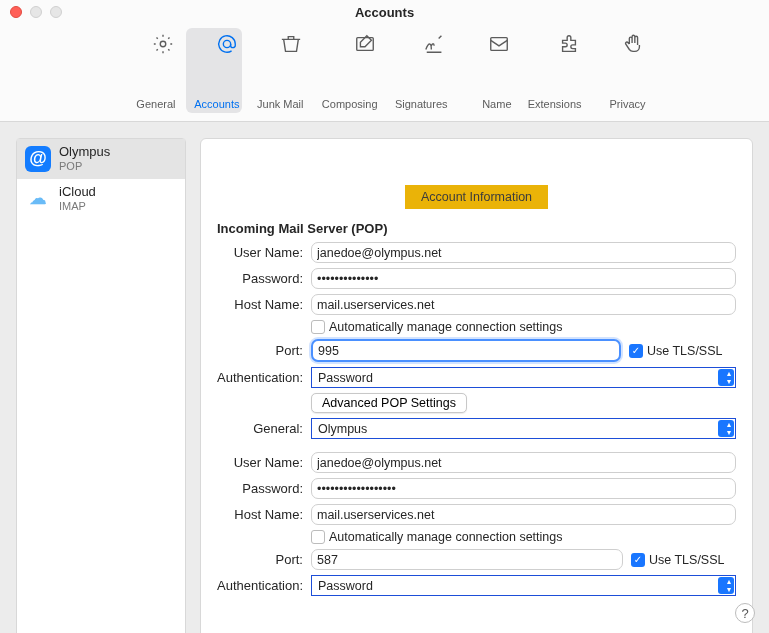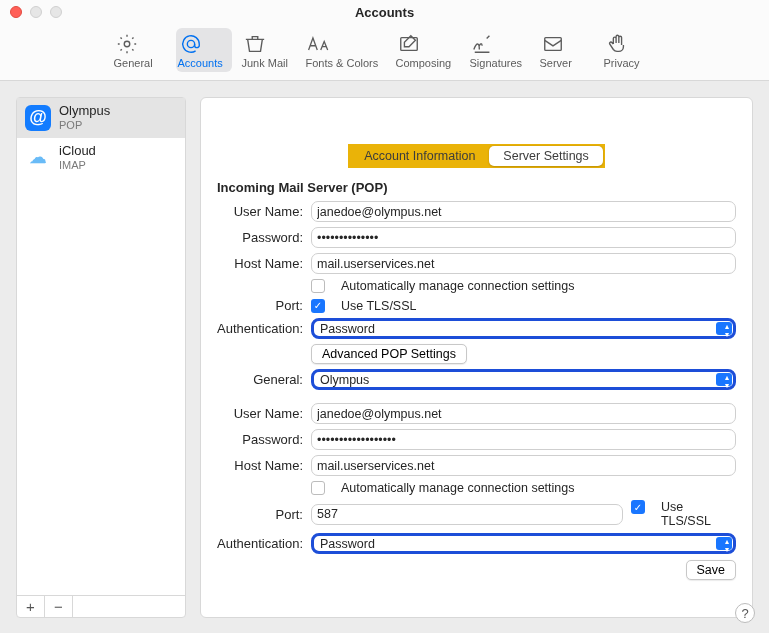--- a/index.html
+++ b/index.html
@@ -38,26 +38,27 @@
       display: flex;
       gap: 8px;
       padding: 4px 10px 8px;
       background: #fbfbfb;
       border-bottom: 1px solid #d8d8d8;
       justify-content: center;
     }
     .toolbar-item {
       display: flex;
       flex-direction: column;
-      align-items: flex-start;
+      align-items: flex-end;
       width: 56px;
       padding: 5px 2px 3px;
       border-radius: 6px;
       cursor: default;
       color: #5c5c5c;
+      gap: 41px;
     }
     .toolbar-item.selected {
       background: #e4e4e6;
       color: #0070f0;
     }
     .toolbar-item .icon {
       height: 22px;
       width: 26px;
       display: flex;
       align-items: center;
@@ -183,22 +184,22 @@
       outline: none;
     }
     .txt.focused {
       border: 2px solid #4a90ff;
       box-shadow: 0 0 0 2px rgba(74,144,255,0.25);
       height: 23px;
     }
     .sel {
       flex: 1;
       height: 21px;
-      border: 3px solid #1d4ed8;
-      border-radius: 8px;
+      border: 1px solid #1d4ed8;
+      border-radius: 0;
       padding: 0 20px 0 6px;
       font-size: 12.5px;
       background: #fff;
       position: relative;
       display: flex;
       align-items: center;
     }
     .sel::after {
       content: "";
       position: absolute;
@@ -214,21 +215,22 @@
       color: #fff;
       font-size: 8px;
       line-height: 8px;
       z-index: 1;
       display: flex;
       flex-direction: column;
       align-items: center;
     }
     .check {
       display: inline-flex;
-      gap: 16px;
+      align-items: center;
+      gap: 4px;
       font-size: 12.5px;
     }
     .cbox {
       width: 14px; height: 14px;
       border-radius: 3px;
       display: inline-flex;
       align-items: center; justify-content: center;
     }
     .cbox.unchecked { background: #fff; border: 1px solid #bcbcbc; }
     .cbox.checked { background: #1976ff; color: #fff; font-size: 10px; }
@@ -292,28 +294,20 @@
     <span class="tlabel">Accounts</span>
   </div>
   <div class="toolbar-item">
     <span class="icon">
         <svg width="22" height="22" viewBox="0 0 24 24">
           <path d="M4 7h16l-2 13H6L4 7z M2 7h20 M9 7V4h6v3"></path>
         </svg>
       </span>
     <span class="tlabel">Junk Mail</span>
   </div>
-  <div class="toolbar-item" style="width:82px">
-    <span class="icon">
-        <svg width="26" height="22" viewBox="0 0 30 24">
-          <path d="M3 19L8 5l5 14M5 14h6 M17 19l4-10 4 10M18.5 15h5"></path>
-        </svg>
-      </span>
-    <span class="tlabel">Fonts &amp; Colors</span>
-  </div>
   <div class="toolbar-item" style="width:66px">
     <span class="icon">
         <svg width="22" height="22" viewBox="0 0 24 24">
           <rect x="3" y="5" width="18" height="14" rx="1"></rect>
           <path d="M14 3l5 5-7 7h-5v-5l7-7z"></path>
         </svg>
       </span>
     <span class="tlabel">Composing</span>
   </div>
   <div class="toolbar-item" style="width:62px">
@@ -324,21 +318,29 @@
       </span>
     <span class="tlabel">Signatures</span>
   </div>
   <div class="toolbar-item">
     <span class="icon">
         <svg width="22" height="22" viewBox="0 0 24 24">
           <rect x="3" y="5" width="18" height="14" rx="1"></rect>
           <path d="M3 8l9 6 9-6"></path>
         </svg>
       </span>
-    <span class="tlabel">Server</span>
+    <span class="tlabel">Name</span>
+  </div>
+  <div class="toolbar-item" style="width:62px">
+    <span class="icon">
+        <svg width="22" height="22" viewBox="0 0 24 24">
+          <path d="M5 8h5V5a2 2 0 0 1 4 0v3h5v5h-3a2 2 0 0 0 0 4h3v3H5v-5h3a2 2 0 0 0 0-4H5V8z"></path>
+        </svg>
+      </span>
+    <span class="tlabel">Extensions</span>
   </div>
   <div class="toolbar-item">
     <span class="icon">
         <svg width="22" height="22" viewBox="0 0 24 24">
           <path d="M8 12V6a1.5 1.5 0 0 1 3 0v5M11 11V4a1.5 1.5 0 0 1 3 0v7M14 11V5a1.5 1.5 0 0 1 3 0v8M8 12l-2-2a1.5 1.5 0 0 0-2 2l4 6a5 5 0 0 0 4 2h2a5 5 0 0 0 5-5v-2"></path>
         </svg>
       </span>
     <span class="tlabel">Privacy</span>
   </div>
 </div>
@@ -366,21 +368,20 @@
       <div class="sb-btn">+</div>
       <div class="sb-btn">−</div>
     </div>
   </div>
 
   <div class="main">
 
     <div class="tabbar">
       <div class="seg">
         <div class="seg-btn">Account Information</div>
-        <div class="seg-btn selected">Server Settings</div>
       </div>
     </div>
 
     <div class="section-header">Incoming Mail Server (POP)</div>
 
     <div class="field-row">
       <div class="field-label">User Name:</div>
       <div class="field-body">
           <input class="txt" value="janedoe@olympus.net" style="">
         </div>
@@ -402,20 +403,21 @@
       <div class="field-body">
         <label class="check">
           <span class="cbox unchecked"></span>
           <span class="check-label">Automatically manage connection settings</span>
         </label>
       </div>
     </div>
     <div class="field-row">
       <div class="field-label">Port:</div>
       <div class="field-body">
+        <input class="txt focused" style="flex: 0 0 310px;" value="995">
         <label class="check">
           <span class="cbox checked">✓</span>
           <span class="check-label">Use TLS/SSL</span>
         </label>
       </div>
     </div>
     <div class="field-row">
       <div class="field-label">Authentication:</div>
       <div class="field-body">
         <div class="sel">
@@ -482,19 +484,16 @@
     <div class="field-row">
       <div class="field-label">Authentication:</div>
       <div class="field-body">
         <div class="sel">
           <span>Password</span>
           <span class="arrows">▴<br>▾</span>
         </div>
       </div>
     </div>
 
-    <div class="save-row">
-      <button class="push-btn">Save</button>
-    </div>
   </div>
 </div>
 
 <div class="help-btn">?</div>
 
 </body></html>

